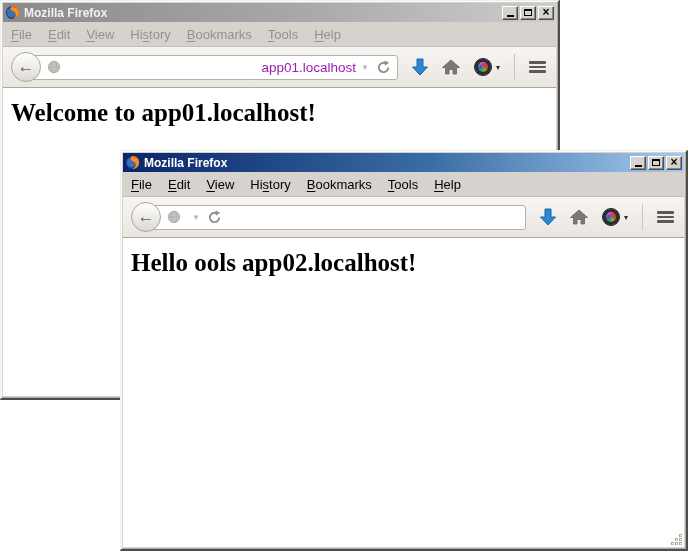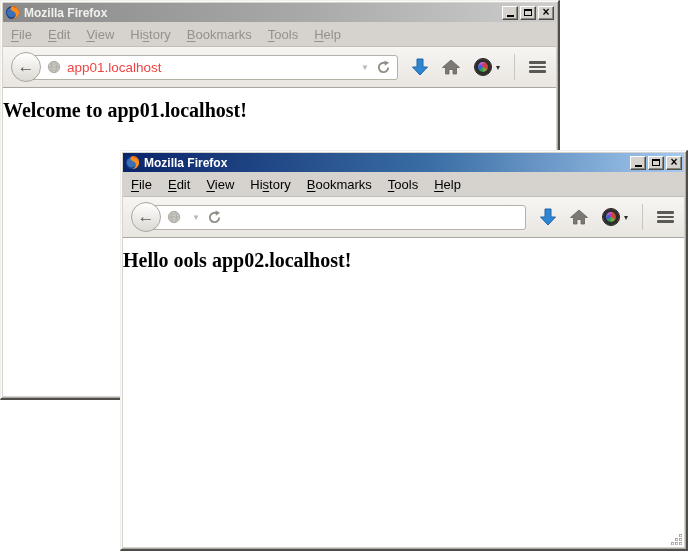--- a/index.html
+++ b/index.html
@@ -75,21 +75,21 @@
   .url-field {
     flex: 1; height: 25px;
     margin-left: -15px;
     background: #fff;
     border: 1px solid #b4b1a9; border-radius: 3px;
     display: flex; align-items: center;
     padding: 0 6px 0 20px;
     min-width: 0;
   }
   .globe { width: 14px; height: 14px; flex: 0 0 14px; margin-right: 6px; }
-  .url-text { flex: 1; font-size: 13.5px; color: #ef4444; white-space: nowrap; overflow: hidden; }
+  .url-text { flex: 1; font-size: 13.5px; color: #a21caf; white-space: nowrap; overflow: hidden; text-align: right; }
   .url-drop { color: #b9b7b1; font-size: 8px; padding: 2px 5px; }
   .reload { width: 15px; height: 15px; margin-left: 2px; }
 
   .nav-icons { display: flex; align-items: center; margin-left: 14px; }
   .nav-icons > * { margin-right: 14px; }
   .nav-icons > *:last-child { margin-right: 0; }
   .dl-icon { width: 16px; height: 18px; }
   .home-icon { width: 18px; height: 16px; }
   .wheel-group { display: flex; align-items: center; }
   .wheel {
@@ -102,22 +102,22 @@
   .wheel-caret { color: #2c2c2c; font-size: 8px; margin-left: 4px; }
   .toolbar-sep { width: 1px; height: 26px; background: #c9c6c0; }
   .burger { display: flex; flex-direction: column; justify-content: space-between;
             width: 17px; height: 12px; }
   .burger span { height: 2.6px; background: #5b5954; border-radius: 1px; }
 
   
   .content { flex: 1; background: #fff; position: relative; overflow: hidden; }
   .content h1 {
     font-family: "Liberation Serif", serif;
-    font-weight: bold; font-size: 20px; color: #000;
-    margin: 11px 0;
+    font-weight: bold; font-size: 25px; color: #000;
+    margin: 11px 8px;
     white-space: nowrap;
   }
   .grip { position: absolute; right: 1px; bottom: 1px; }
 
   
   #window-app01 { left: 0;   top: 0;   width: 560px; height: 400px; z-index: 1; }
   #window-app02 { left: 120px; top: 150px; width: 568px; height: 401px; z-index: 2; }
 </style>
 </head>
 <body>

